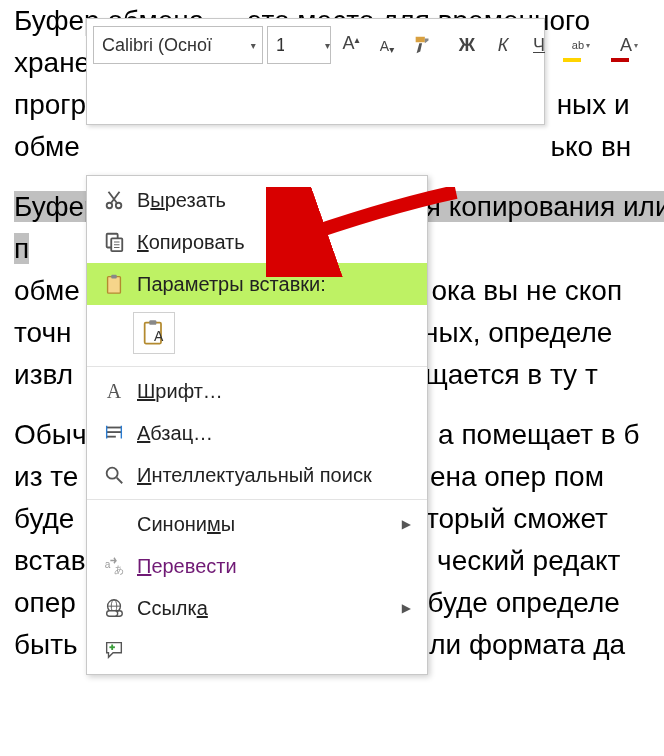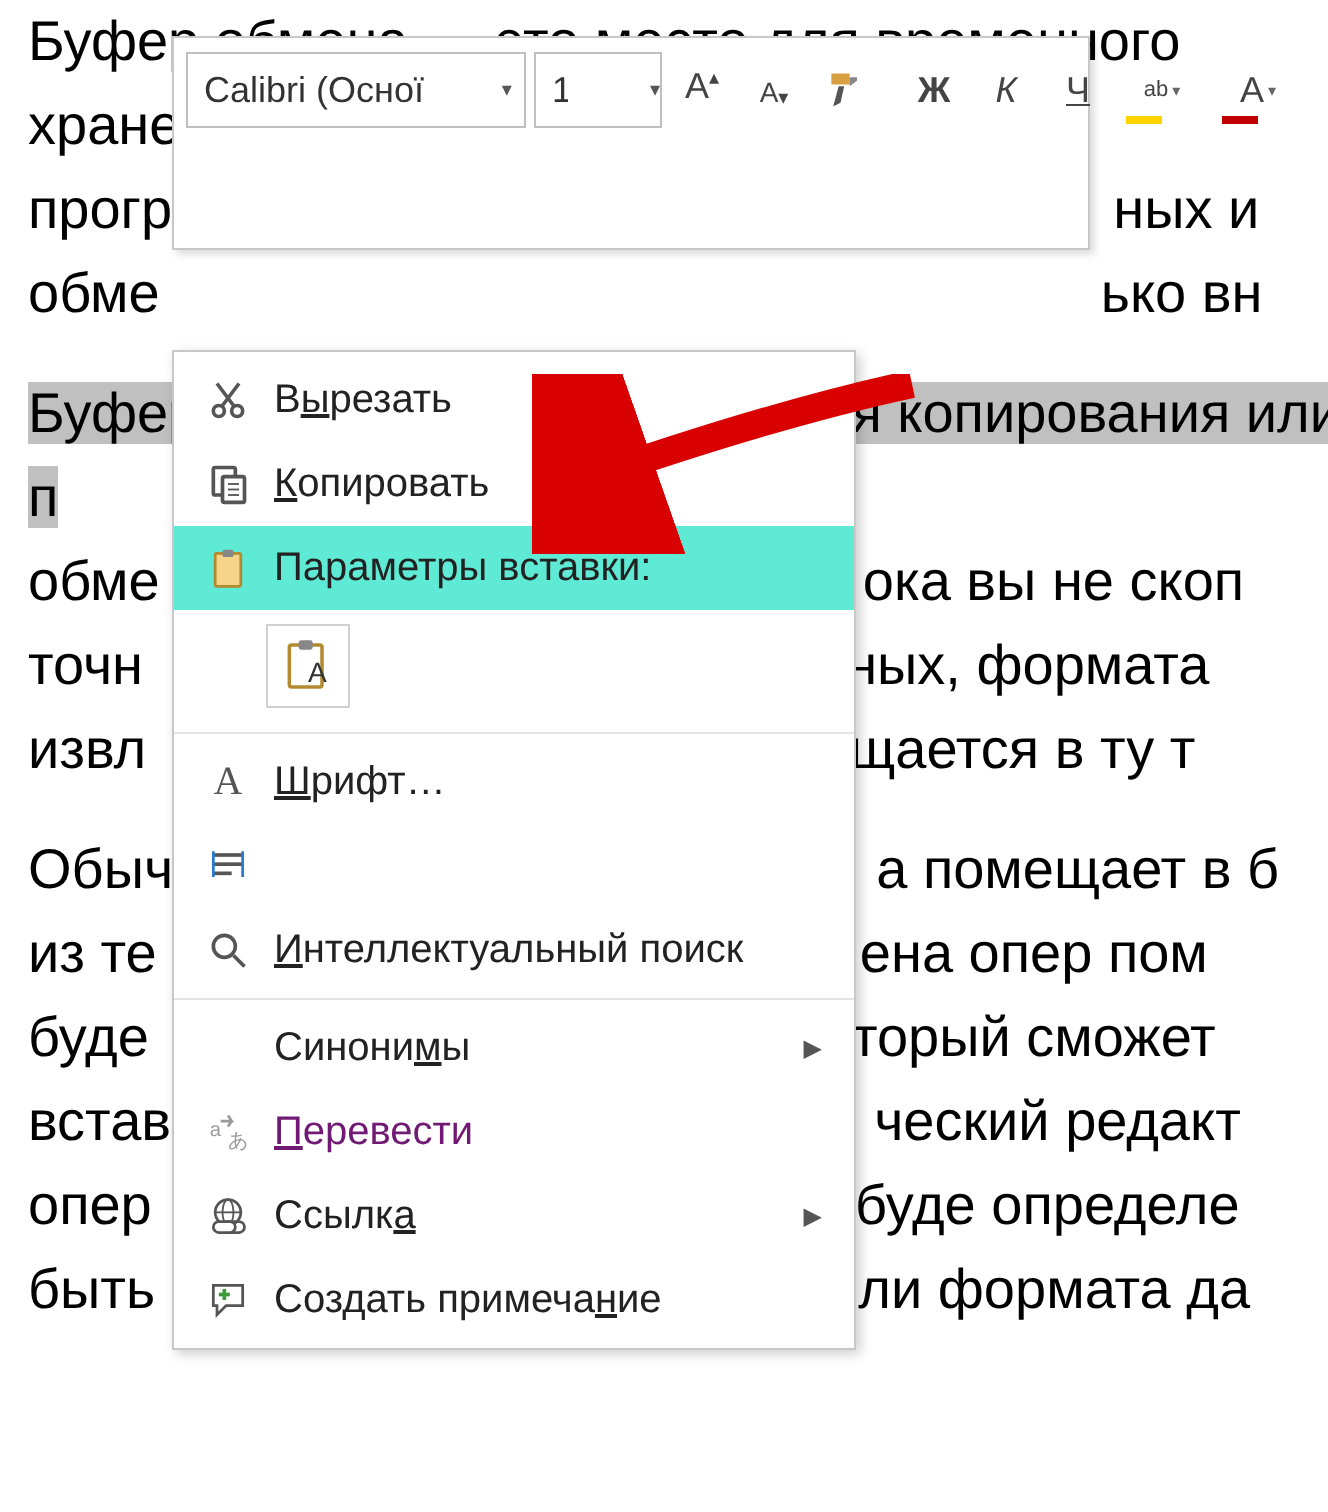--- a/index.html
+++ b/index.html
@@ -117,21 +117,21 @@
   }
   .ctx-item {
     display: flex;
     align-items: center;
     height: 42px;
     padding: 0 10px;
     font-size: 20px;
     color: #222;
   }
   .ctx-item.header {
-    background: #5eead4;
+    background: #bef264;
     font-weight: normal;
   }
   .ctx-item .ico {
     width: 34px;
     display: flex;
     align-items: center;
     justify-content: center;
   }
   .ctx-item .lbl { flex:1; padding-left: 6px; }
   .ctx-item .lbl u { text-decoration: underline; }
@@ -180,21 +180,21 @@
     <span style="display:inline-block;width:455px"></span>
     <span>ько вн</span>
   </p>
   <p>
     <span class="hl">Буфер обмена используется для копирования или п</span><br>
     <span>обме</span>
     <span style="display:inline-block;width:336px"></span>
     <span>ока вы не скоп</span><br>
     <span>точн</span>
     <span style="display:inline-block;width:336px"></span>
-    <span>ных, формата</span><br>
+    <span>ных, определе</span><br>
     <span>извл</span>
     <span style="display:inline-block;width:336px"></span>
     <span>щается в ту т</span>
   </p>
   <p>
     <span>Обыч</span>
     <span style="display:inline-block;width:336px"></span>
     <span>а помещает в б</span><br>
     <span>из те</span>
     <span style="display:inline-block;width:336px"></span>
@@ -346,20 +346,21 @@
   </div>
   <div class="ctx-item">
     <span class="ico">
       <svg width="22" height="22" viewBox="0 0 24 24">
           <line x1="4" y1="6" x2="20" y2="6" stroke="#555" stroke-width="2"></line>
           <line x1="4" y1="11" x2="20" y2="11" stroke="#555" stroke-width="2"></line>
           <line x1="4" y1="16" x2="14" y2="16" stroke="#555" stroke-width="2"></line>
           <path d="M4 4 L4 18 M20 4 L20 18" stroke="#2a7bd0" stroke-width="1.5"></path>
         </svg>
     </span>
+    <span class="lbl"><span><u>А</u>бзац…</span></span>
   </div>
   <div class="ctx-item">
     <span class="ico">
       <svg width="22" height="22" viewBox="0 0 24 24">
           <circle cx="10" cy="10" r="6" fill="none" stroke="#555" stroke-width="2"></circle>
           <line x1="15" y1="15" x2="21" y2="21" stroke="#555" stroke-width="2"></line>
         </svg>
     </span>
     <span class="lbl"><span><u>И</u>нтеллектуальный поиск</span></span>
   </div>
@@ -393,21 +394,20 @@
     <span class="arrow"></span>
   </div>
   <div class="ctx-item">
     <span class="ico">
       <svg width="22" height="22" viewBox="0 0 24 24">
           <path d="M4 4 h16 v11 h-9 l-5 5 v-5 h-2 z" fill="none" stroke="#555" stroke-width="1.5"></path>
           <line x1="10" y1="6" x2="10" y2="12" stroke="#3a9d3a" stroke-width="2"></line>
           <line x1="7" y1="9" x2="13" y2="9" stroke="#3a9d3a" stroke-width="2"></line>
         </svg>
     </span>
-    <span class="lbl"><span>Создать примеча<u>н</u>ие</span></span>
   </div>
 </div>
 
 <div class="annot-arrow">
   <svg viewBox="0 0 200 90">
     <defs>
       <marker id="ah" markerWidth="14" markerHeight="14" refX="3" refY="6" orient="auto">
         <path d="M0 0 L12 6 L0 12 z" fill="#d80000"></path>
       </marker>
     </defs>

